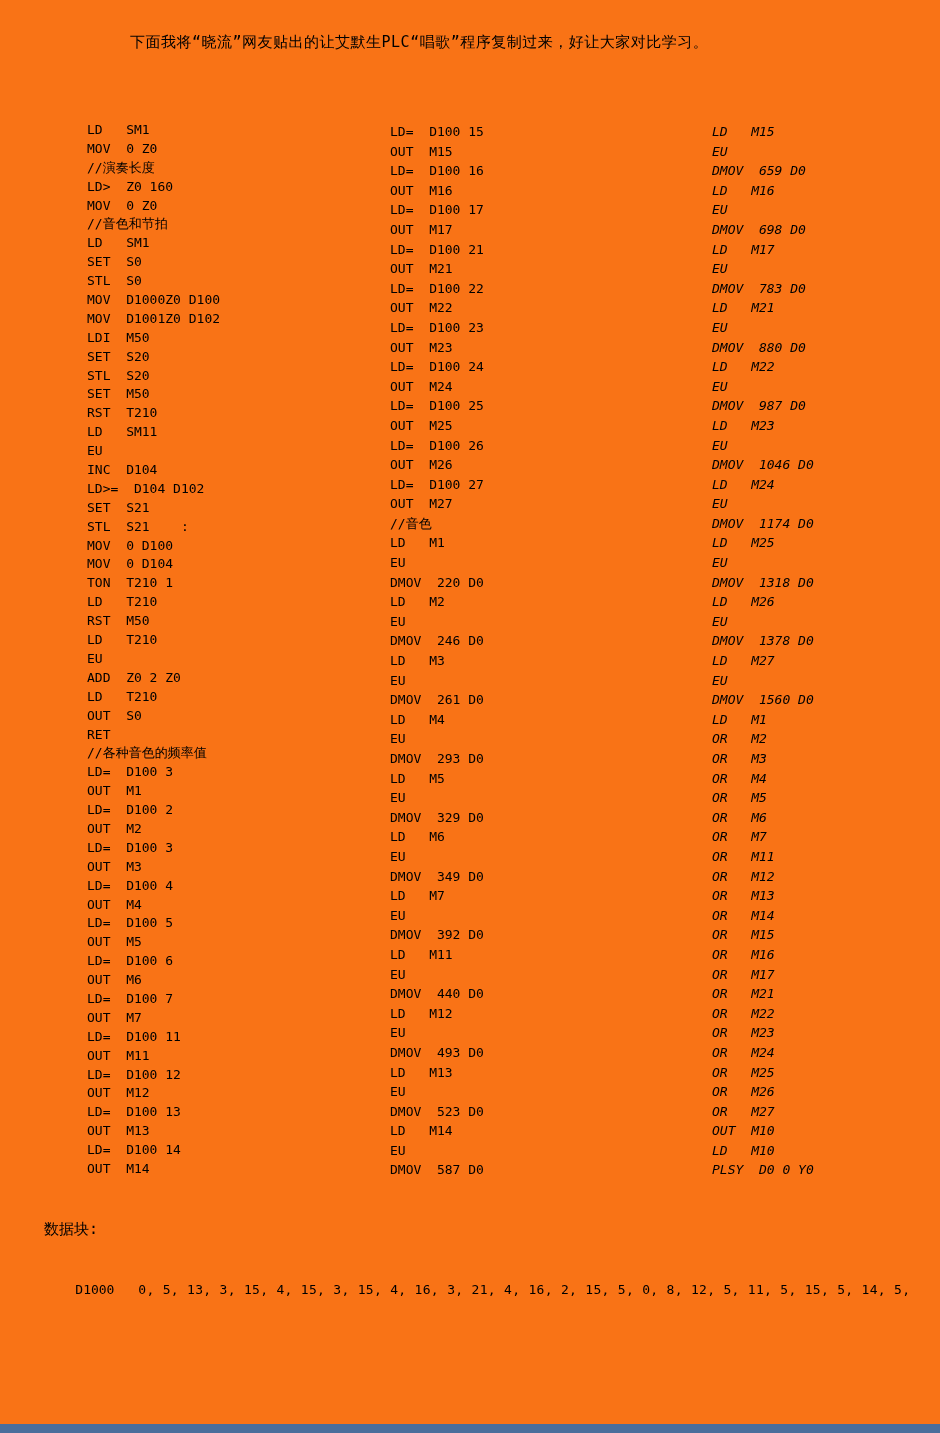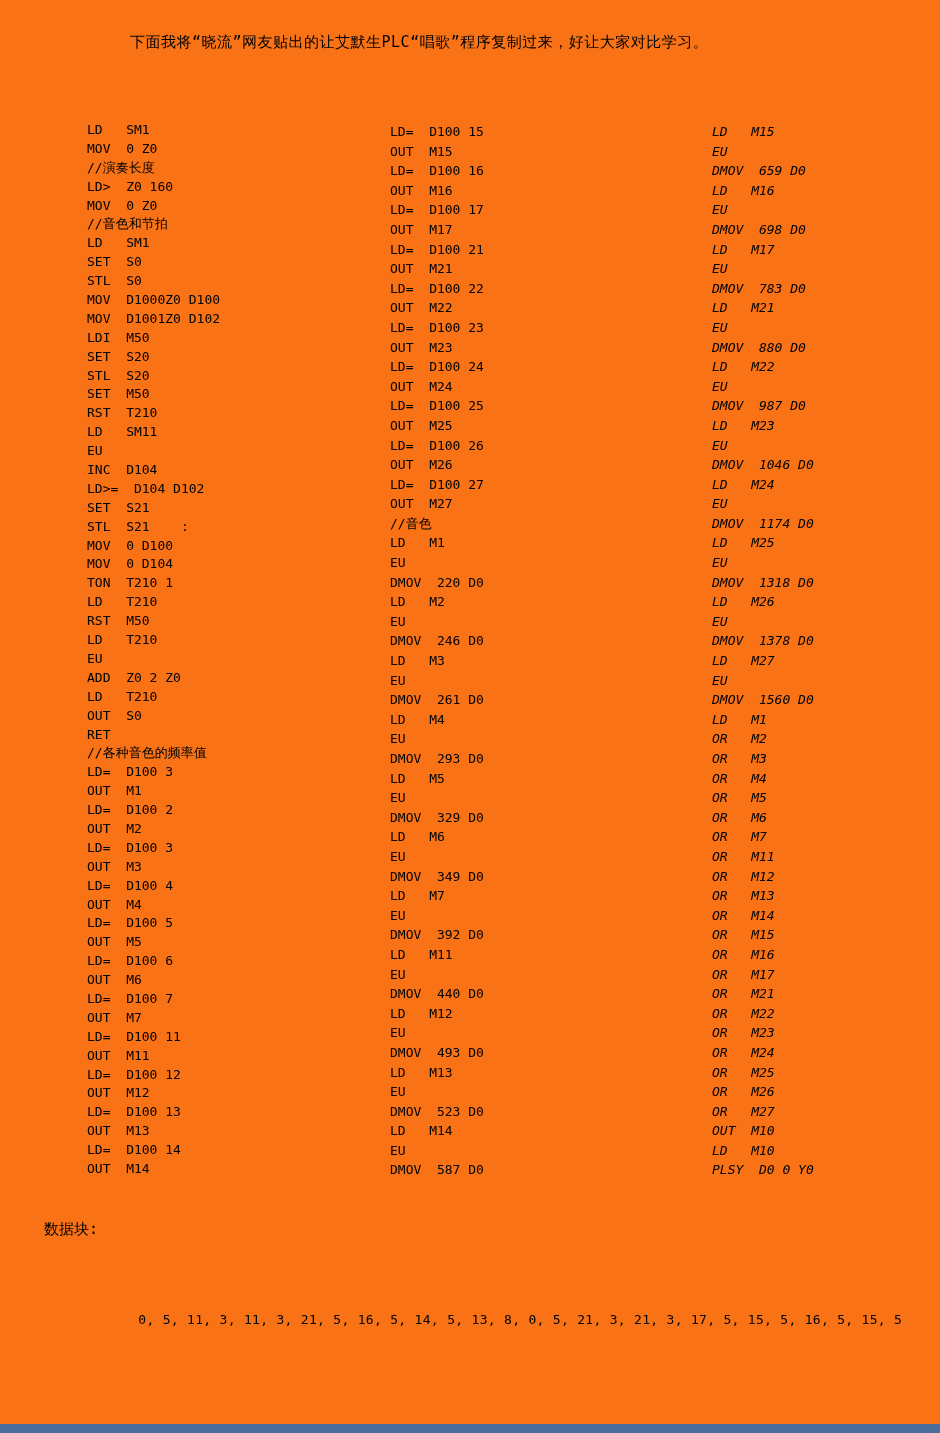--- a/index.html
+++ b/index.html
@@ -208,21 +208,21 @@
       <div class="code-line">OR   M26</div>
       <div class="code-line">OR   M27</div>
       <div class="code-line">OUT  M10</div>
       <div class="code-line">LD   M10</div>
       <div class="code-line">PLSY  D0 0 Y0</div>
     </div>
 
   <div class="datablock-label">数据块:</div>
 
 
-
-  <div class="data-line2">
-    <span class="data-values">0, 5, 11, 3, 11, 3, 21, 5, 16, 5, 14, 5, 13, 8, 0, 5, 21, 3, 21, 3, 17, 5, 15, 5, 16, 5, 15, 5</span>
+  <div class="data-line1">
+    <span class="reg">D1000</span><span class="data-values">0, 5, 13, 3, 15, 4, 15, 3, 15, 4, 16, 3, 21, 4, 16, 2, 15, 5, 0, 8, 12, 5, 11, 5, 15, 5, 14, 5,</span>
   </div>
 
 
+
   <div class="bottom-bar" style="background: rgb(74, 110, 156);"></div>
 
 </div>
 
 </body></html>

